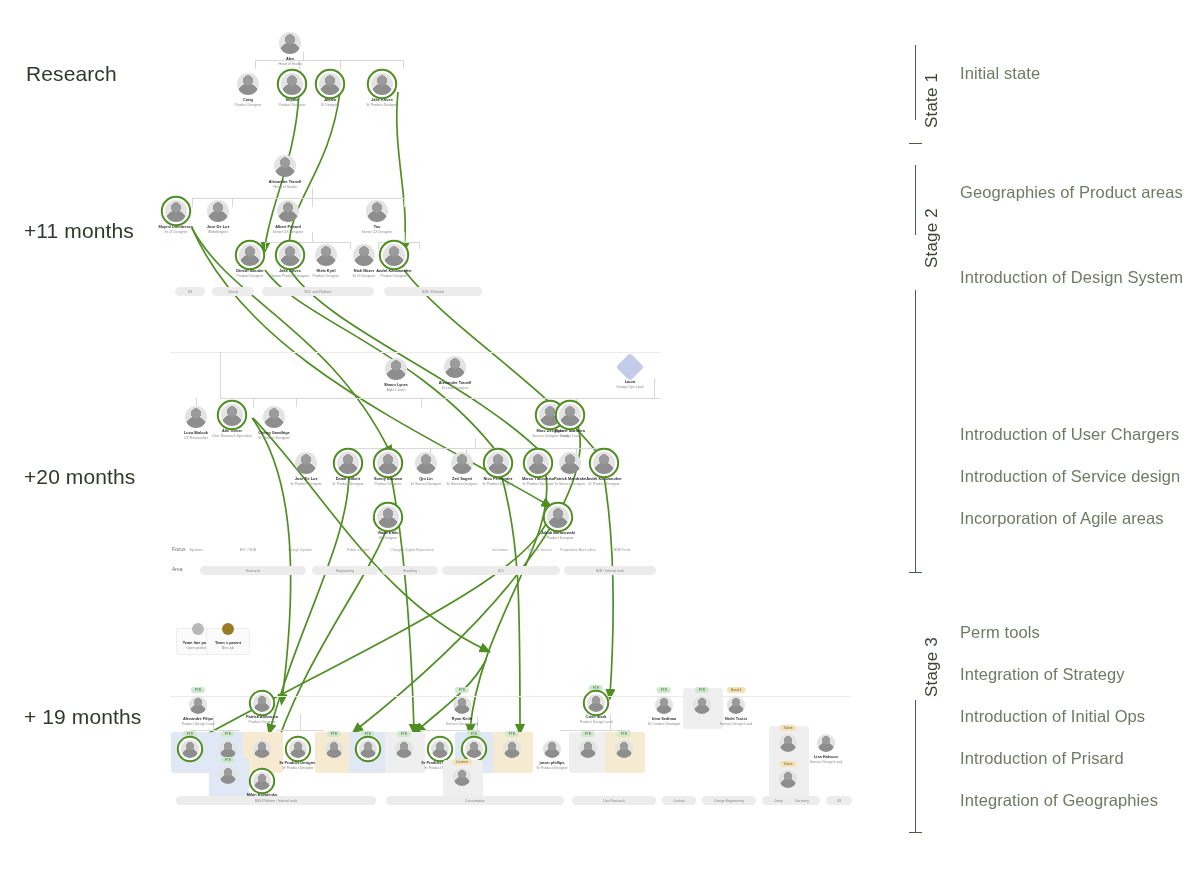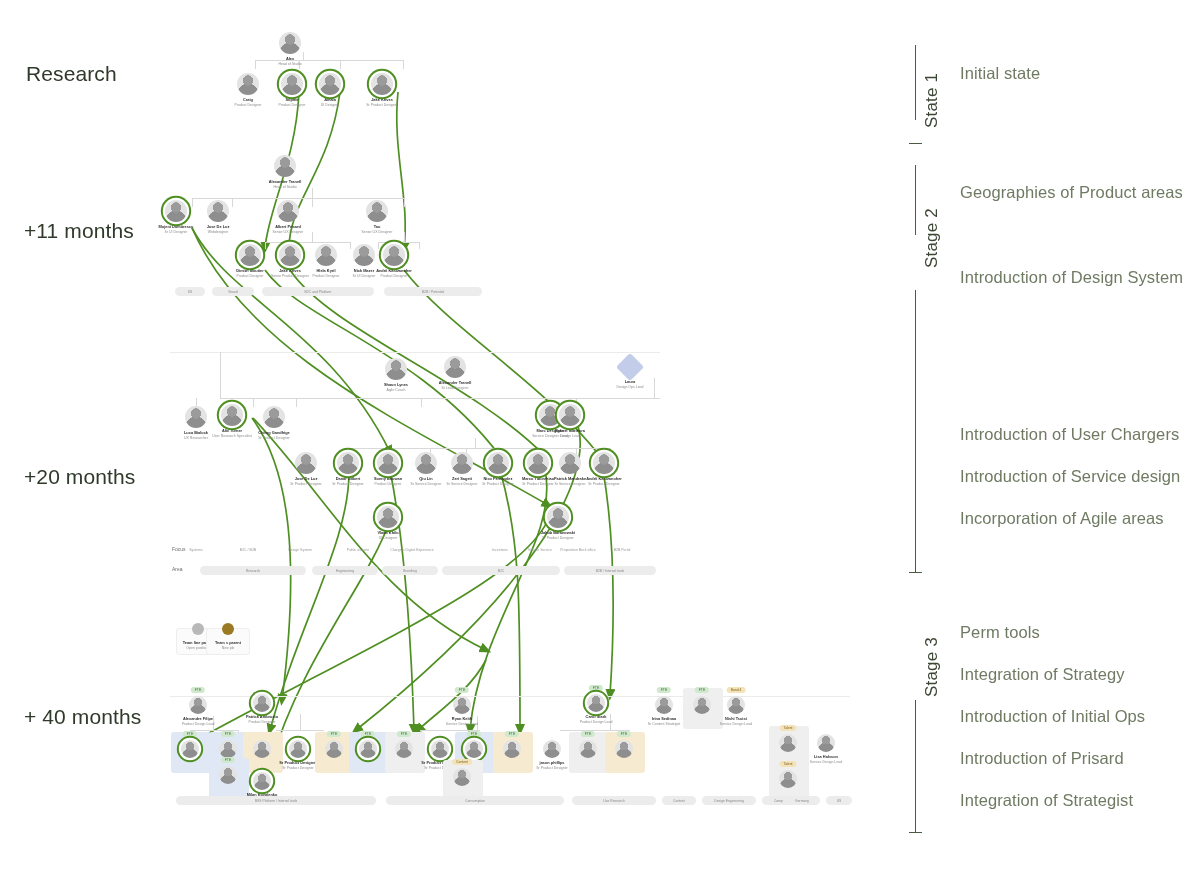--- a/index.html
+++ b/index.html
@@ -157,21 +157,21 @@
     <div class="edge v" style="left:276px;top:758px;height:12px;"></div>
     <div class="edge v" style="left:477px;top:756px;height:10px;"></div>
     <div class="edge v" style="left:802px;top:748px;height:14px;"></div>
   </div>
 </div>
 
 <div id="time-labels">
     <div class="time-label" style="left: 26px; top: 62px;">Research</div>
     <div class="time-label" style="left: 24px; top: 219px;">+11 months</div>
     <div class="time-label" style="left: 24px; top: 465px;">+20 months</div>
-    <div class="time-label" style="left: 24px; top: 705px;">+ 40 months</div>
+    <div class="time-label" style="left: 24px; top: 705px;">+ 19 months</div>
   </div>
 
 <div id="legend">
     <div class="legend-card" style="left: 176px; top: 628px;">
       <div class="legend-dot"></div>
       <div class="nm">Team line parent</div>
       <div class="rl">Open positions</div>
     </div>
     <div class="legend-card" style="left: 206px; top: 628px;">
       <div class="legend-dot gold"></div>
@@ -570,15 +570,15 @@
       <div class="ann-item" style="left: 62px; top: 64px;">Initial state</div>
       <div class="ann-item" style="left: 62px; top: 183px;">Geographies of Product areas</div>
       <div class="ann-item" style="left: 62px; top: 224px; margin-top: 44px;">Introduction of Design System</div>
       <div class="ann-item" style="left: 62px; top: 425px;">Introduction of User Chargers</div>
       <div class="ann-item" style="left: 62px; top: 467px;">Introduction of Service design</div>
       <div class="ann-item" style="left: 62px; top: 509px;">Incorporation of Agile areas</div>
       <div class="ann-item" style="left: 62px; top: 623px;">Perm tools</div>
       <div class="ann-item" style="left: 62px; top: 665px;">Integration of Strategy</div>
       <div class="ann-item" style="left: 62px; top: 707px;">Introduction of Initial Ops</div>
       <div class="ann-item" style="left: 62px; top: 749px;">Introduction of Prisard</div>
-      <div class="ann-item" style="left: 62px; top: 791px;">Integration of Strategist</div>
+      <div class="ann-item" style="left: 62px; top: 791px;">Integration of Geographies</div>
     </div>
 </div>
 
 </body></html>

